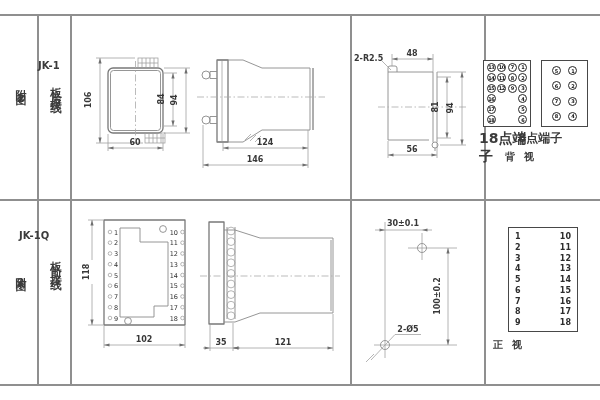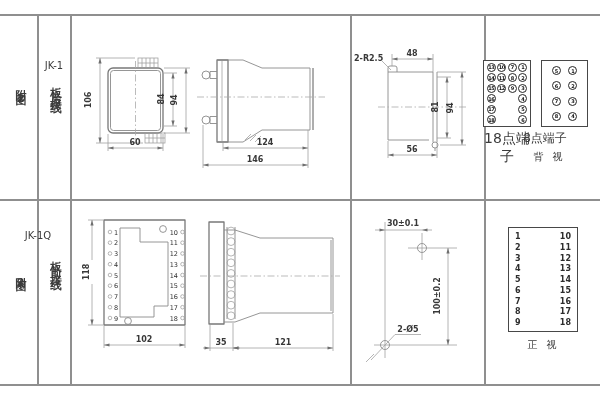--- a/index.html
+++ b/index.html
@@ -1,21 +1,21 @@
 <!DOCTYPE html>
 <html><head>
 <meta charset="utf-8">
 <style>
   *{margin:0;padding:0;box-sizing:border-box}
   html,body{width:600px;height:400px;background:#fff}
   body{position:relative;overflow:hidden;font-family:"DejaVu Sans","Liberation Sans",sans-serif;color:#3a3a3a}
   .hline{position:absolute;left:0;width:600px;background:#8f8f8f}
   .vline{position:absolute;top:15px;height:370px;width:1.5px;background:#8f8f8f}
   .vtext{position:absolute;writing-mode:vertical-rl;text-orientation:upright;color:#3b3b3b;font-weight:bold}
-  .lbl{position:absolute;color:#3b3b3b;font-weight:normal;text-align:center}
+  .lbl{position:absolute;color:#3b3b3b;font-weight:bold;}
   svg{position:absolute;overflow:visible}
   .ol{stroke:#787878;stroke-width:1.3;fill:none;stroke-linejoin:round}
   .ol2{stroke:#8a8a8a;stroke-width:0.9;fill:none;stroke-linejoin:round}
   .dl{stroke:#9c9c9c;stroke-width:0.75;fill:none}
   .cl{stroke:#a9a9a9;stroke-width:0.8;fill:none;stroke-dasharray:7 2.5 1.5 2.5}
   .ar{fill:#6e6e6e;stroke:none}
   text{fill:#383838;font-size:8px;font-weight:bold;font-family:"DejaVu Sans","Liberation Sans",sans-serif}
   text.sm{font-size:6.5px;font-weight:normal;fill:#2f2f2f}
   .tbox{position:absolute;border:1.4px solid #484848;background:#fff;display:grid;place-items:center}
   .tc{width:9px;height:9px;border:1.1px solid #262626;border-radius:50%;display:flex;align-items:center;justify-content:center;font-size:5px;font-weight:bold;color:#141414;letter-spacing:-0.5px;background:#fff}

